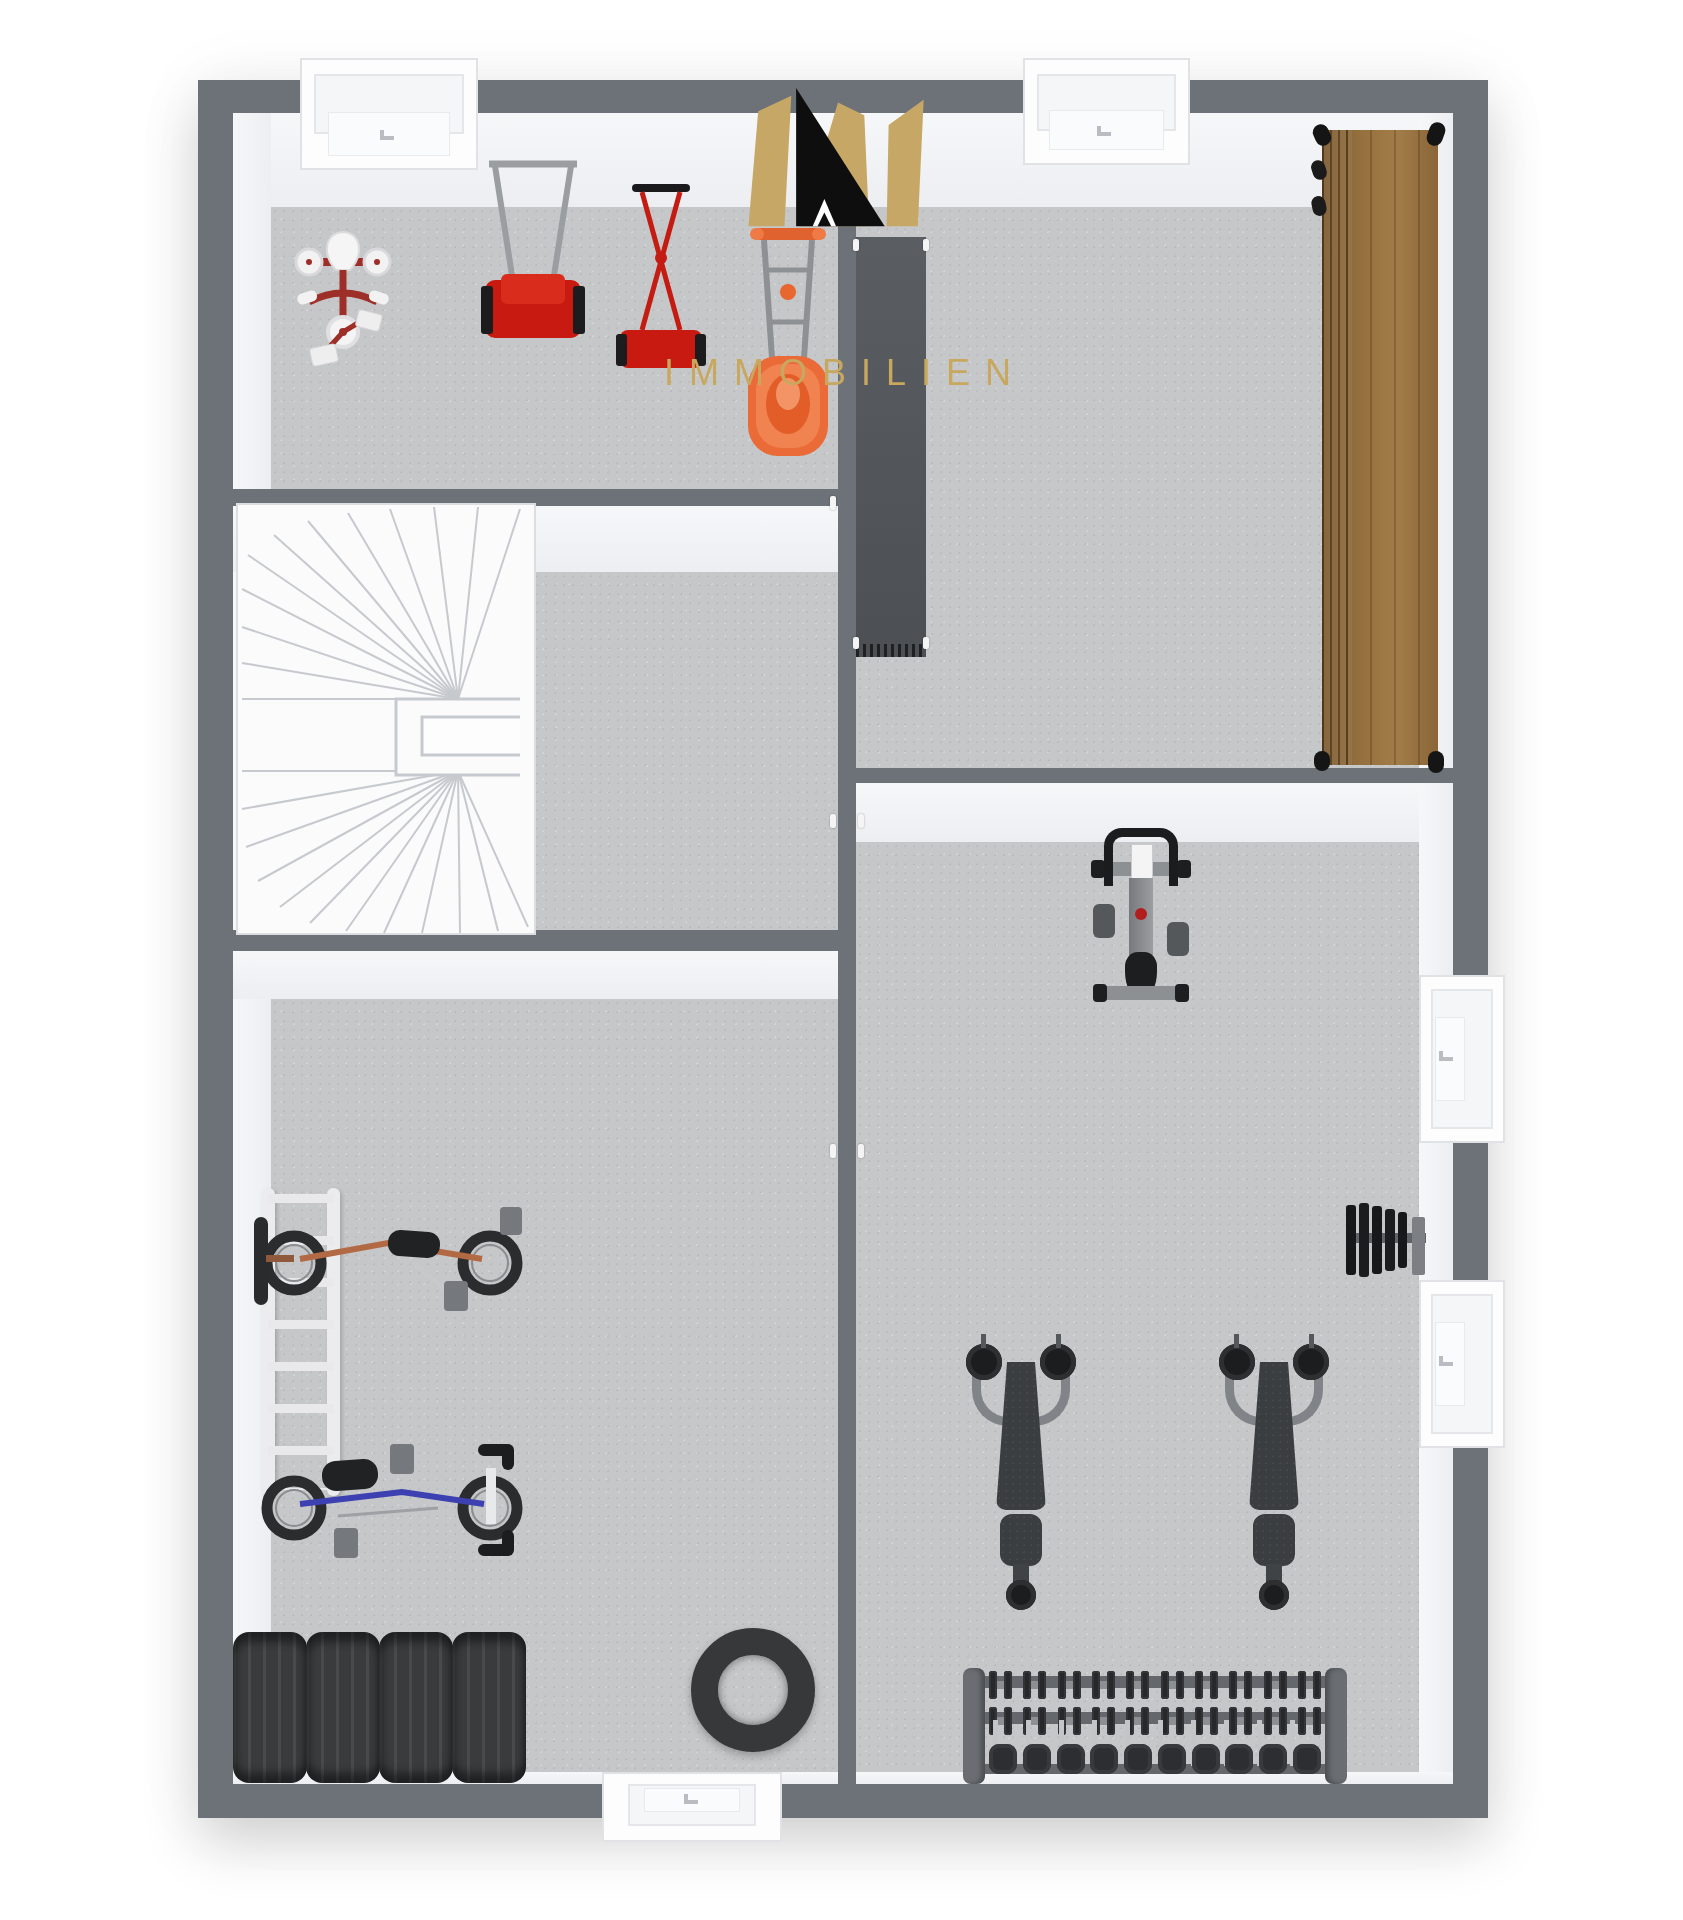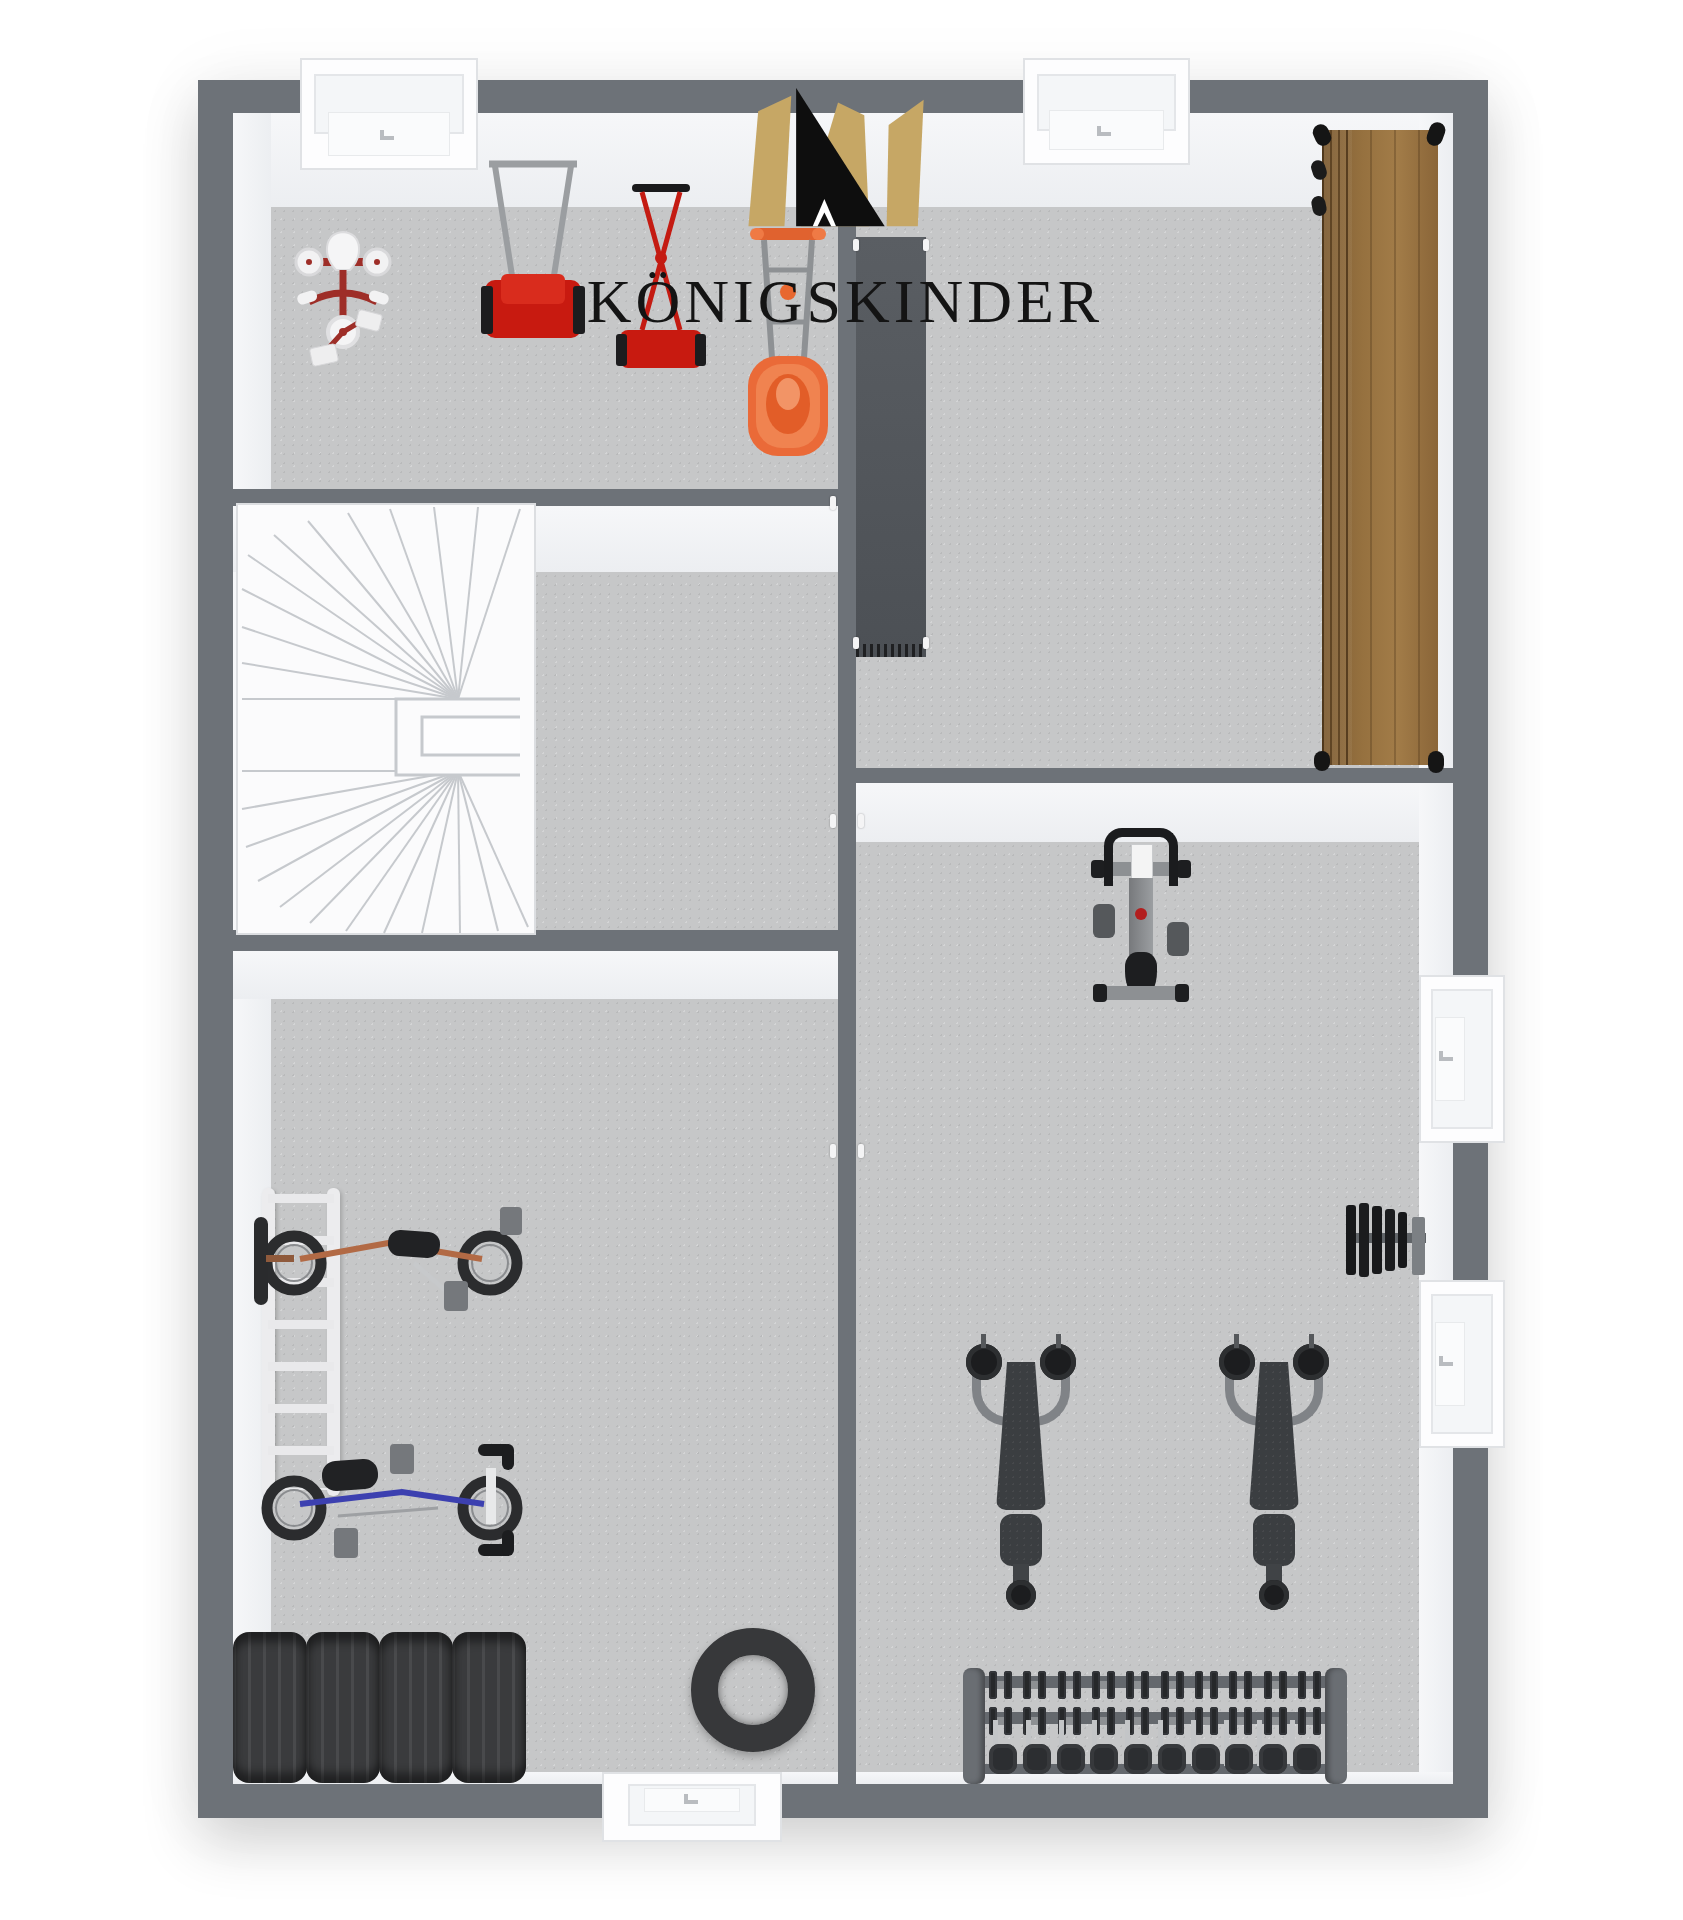--- a/index.html
+++ b/index.html
@@ -427,15 +427,15 @@
   </div>
 
   <svg class="a" style="left:738px;top:88px;" width="200" height="146" viewBox="0 0 200 150">
     <polygon points="62,142 100,15 127,28 132,142" fill="#c6a765"></polygon>
     <polygon points="57,0 148,142 57,142" fill="#0e0e0e"></polygon>
     <polygon points="74,142 86,114 98,142" fill="#ffffff"></polygon>
     <polygon points="79,142 86,128 93,142" fill="#0e0e0e"></polygon>
     <polygon points="8,142 18,24 52,8 45,142" fill="#c6a765"></polygon>
     <polygon points="150,142 152,38 188,12 182,142" fill="#c6a765"></polygon>
   </svg>
-  <div id="brand" class="a" style="left:545px;top:266px;width:600px;">KÖNIGSKINDER</div>
+  <div id="division" class="a" style="left:545px;top:352px;width:600px;">IMMOBILIEN</div>
 
 </div>
 
 </body></html>

